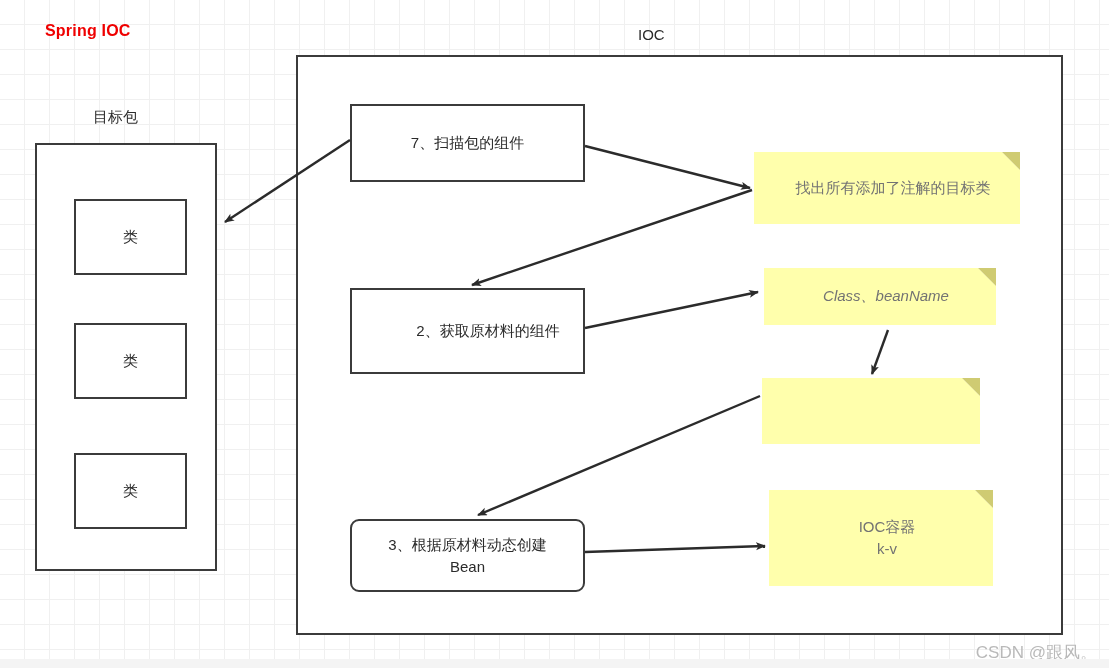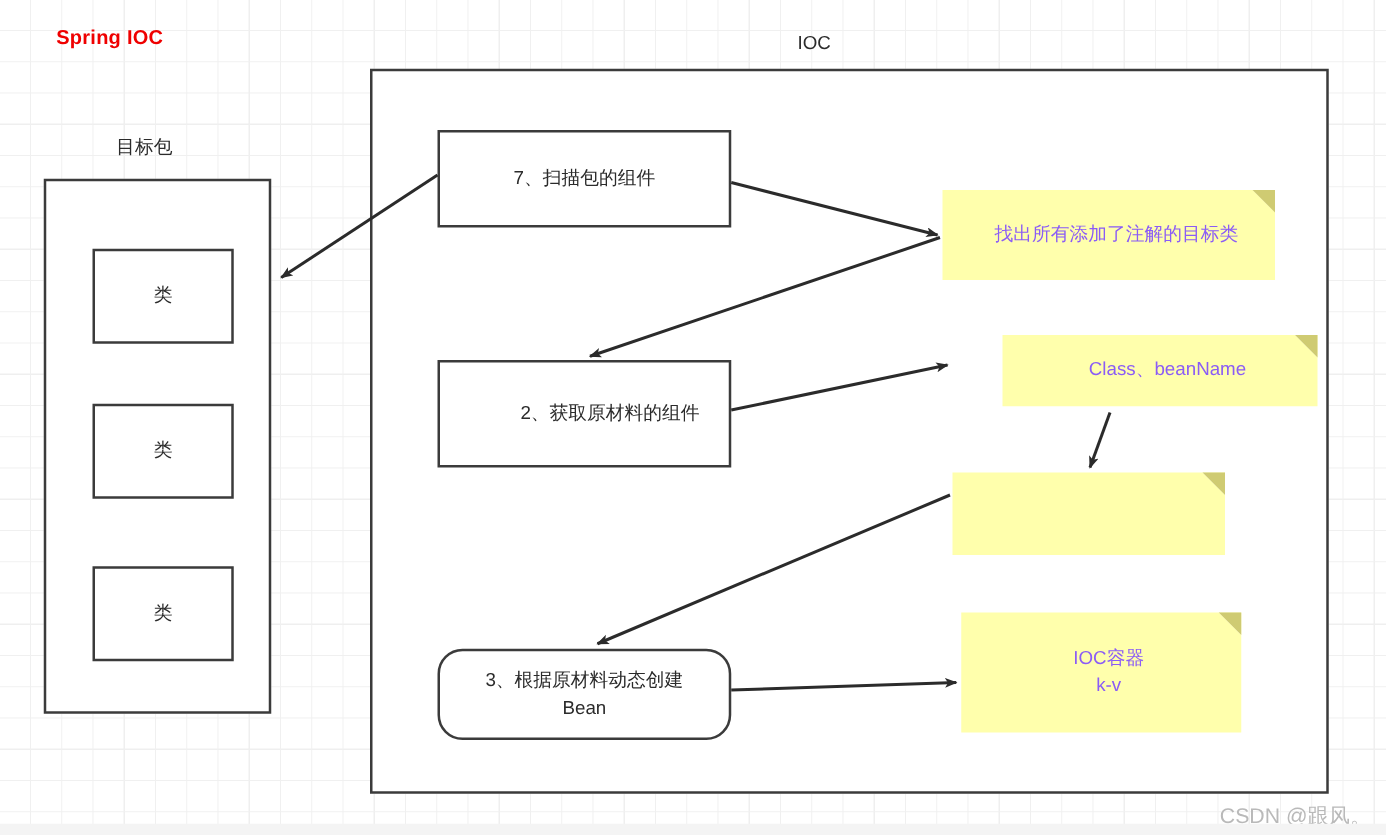--- a/index.html
+++ b/index.html
@@ -75,30 +75,30 @@
     box-sizing: border-box;
     display: flex;
     align-items: center;
     justify-content: center;
     color: #2b2b2b;
     font-size: 15px;
     text-align: center;
     line-height: 1.45;
   }
   .plain-box.rounded {
-    border-radius: 20px;
+    border-radius: 9px;
   }
   .note {
     position: absolute;
     background: #ffffac;
     box-sizing: border-box;
     display: flex;
     align-items: center;
     justify-content: center;
-    color: #8b5cf6;
+    color: #737373;
     font-size: 15px;
     text-align: center;
     line-height: 1.5;
     padding-left: 12px;
   }
   .note .fold {
     position: absolute;
     top: 0;
     right: 0;
     width: 0;
@@ -170,21 +170,21 @@
       <span>Bean</span>
     </span>
   </div>
 
   <div class="note" style="left: 754px; top: 152px; width: 266px; height: 72px;">
     <div class="fold-under"></div>
     <div class="fold"></div>
     <span class="note-text">找出所有添加了注解的目标类</span>
   </div>
 
-  <div class="note" style="left: 802px; top: 268px; width: 252px; height: 57px;">
+  <div class="note" style="left: 764px; top: 268px; width: 232px; height: 57px; font-style: italic;">
     <div class="fold-under"></div>
     <div class="fold"></div>
     <span class="note-text">Class、beanName</span>
   </div>
 
   <div class="note" style="left: 762px; top: 378px; width: 218px; height: 66px;">
     <div class="fold-under"></div>
     <div class="fold"></div>
   </div>
 

